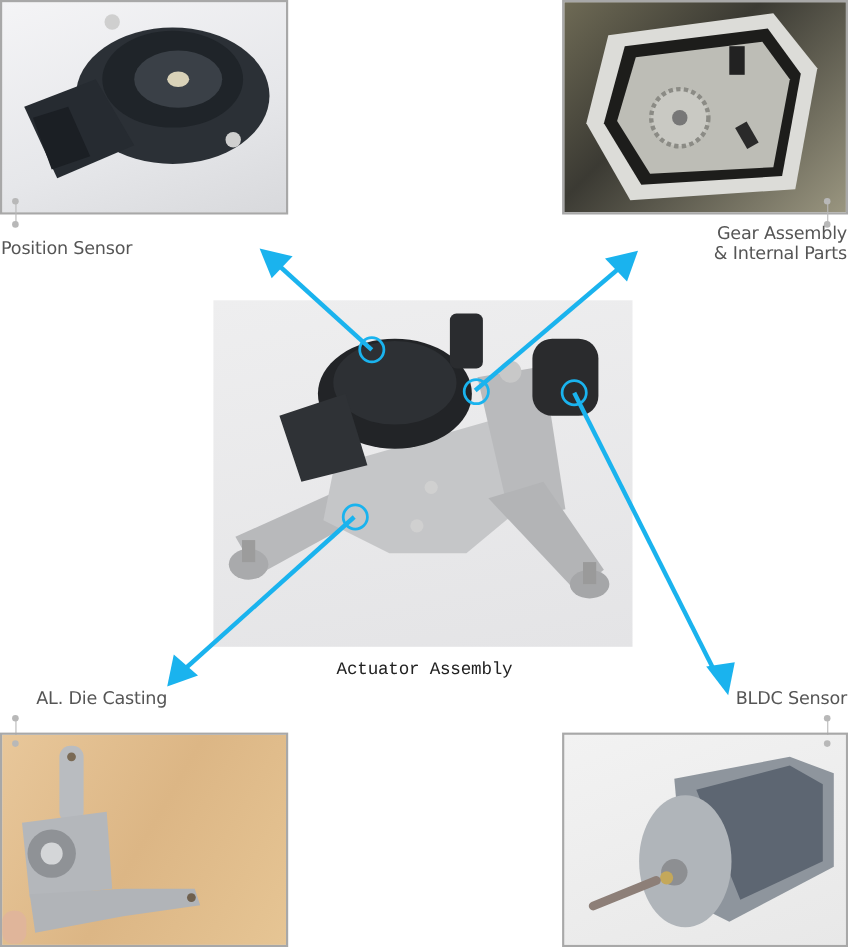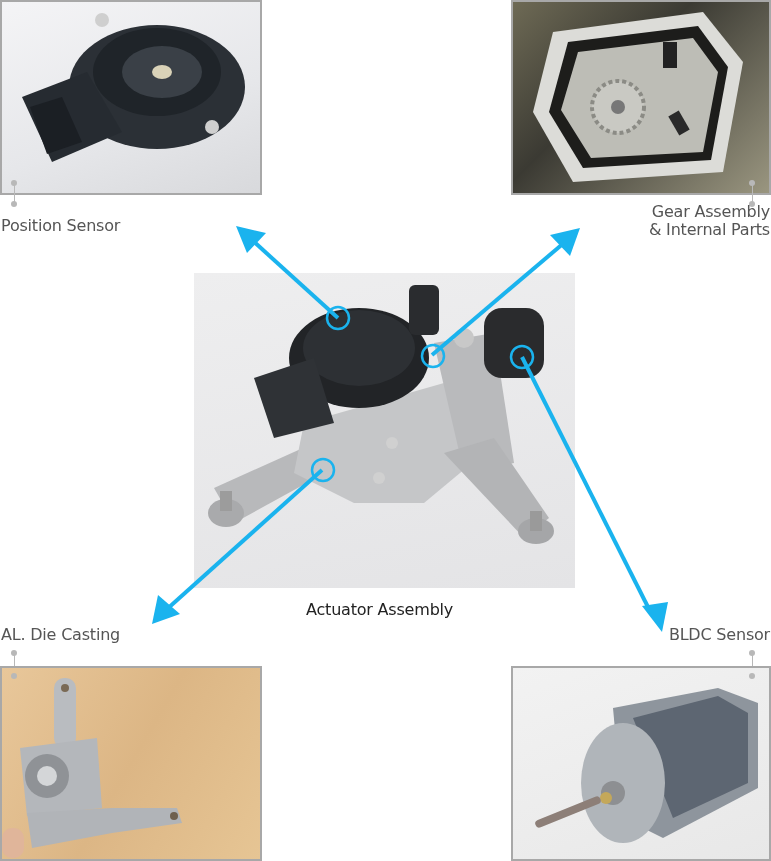--- a/index.html
+++ b/index.html
@@ -1,20 +1,20 @@
 <!DOCTYPE html>
 <html><head>
 <meta charset="utf-8">
 <style>
   html, body { margin:0; padding:0; background:#ffffff; }
   body { width:771px; height:861px; position:relative; overflow:hidden; font-family:"DejaVu Sans", sans-serif; }
   .panel { position:absolute; border:2px solid #a8a8a8; box-sizing:border-box; overflow:hidden; }
   .label { position:absolute; color:#555555; font-size:16px; line-height:18px; letter-spacing:-0.2px; }
   .label.right { text-align:right; }
-  .center-label { position:absolute; color:#222222; font-size:16px; letter-spacing:-0.2px; }
+  .center-label { position:absolute; color:#222222; font-size:16px; letter-spacing:-0.2px;font-family:Liberation Mono, monospace; }
   .connector { position:absolute; width:1px; background:#b8b8b8; }
   .dot { position:absolute; width:6px; height:6px; border-radius:50%; background:#b8b8b8; }
   svg { display:block; }
   .overlay { position:absolute; left:0; top:0; pointer-events:none; }
 </style>
 </head>
 <body>
 
 <div class="panel" style="left:0;top:0;width:262px;height:195px;background:linear-gradient(160deg,#f4f4f6 0%,#e6e7ea 60%,#d8d9dc 100%);">
   <svg width="258" height="191" viewBox="0 0 258 191">
@@ -67,21 +67,21 @@
     <ellipse cx="165" cy="75" rx="56" ry="38" fill="#2d3034"></ellipse>
     <path d="M60 105 L120 85 L140 150 L80 165 Z" fill="#2f3236"></path>
     <rect x="215" y="12" width="30" height="50" rx="6" fill="#2a2c2f"></rect>
     <circle cx="270" cy="65" r="10" fill="#c8c8c8"></circle>
     <circle cx="198" cy="170" r="6" fill="#d0d0d0"></circle>
     <circle cx="185" cy="205" r="6" fill="#d0d0d0"></circle>
   </svg>
 </div>
 <div class="center-label" style="left:306px;top:600px;">Actuator Assembly</div>
 
-<div class="label" style="left:1px;top:626px;">AL. Die Casting</div>
+<div class="label" style="left:1px;top:626px;padding-left:32px;">AL. Die Casting</div>
 <div class="dot" style="left:11px;top:650px;"></div>
 <div class="connector" style="left:14px;top:653px;height:20px;"></div>
 <div class="panel" style="left:0;top:666px;width:262px;height:195px;background:linear-gradient(120deg,#e8c79a 0%,#dcb685 50%,#e6c594 100%);">
   <svg width="258" height="191" viewBox="0 0 258 191">
     <rect x="52" y="10" width="22" height="70" rx="10" fill="#b9bcc0"></rect>
     <circle cx="63" cy="20" r="4" fill="#7a6a55"></circle>
     <path d="M18 80 L95 70 L100 140 L25 148 Z" fill="#b4b7bb"></path>
     <circle cx="45" cy="108" r="22" fill="#8f9296"></circle>
     <circle cx="45" cy="108" r="10" fill="#d4d6d8"></circle>
     <path d="M25 145 L110 140 L175 140 L180 155 L110 165 L30 180 Z" fill="#b1b4b8"></path>

